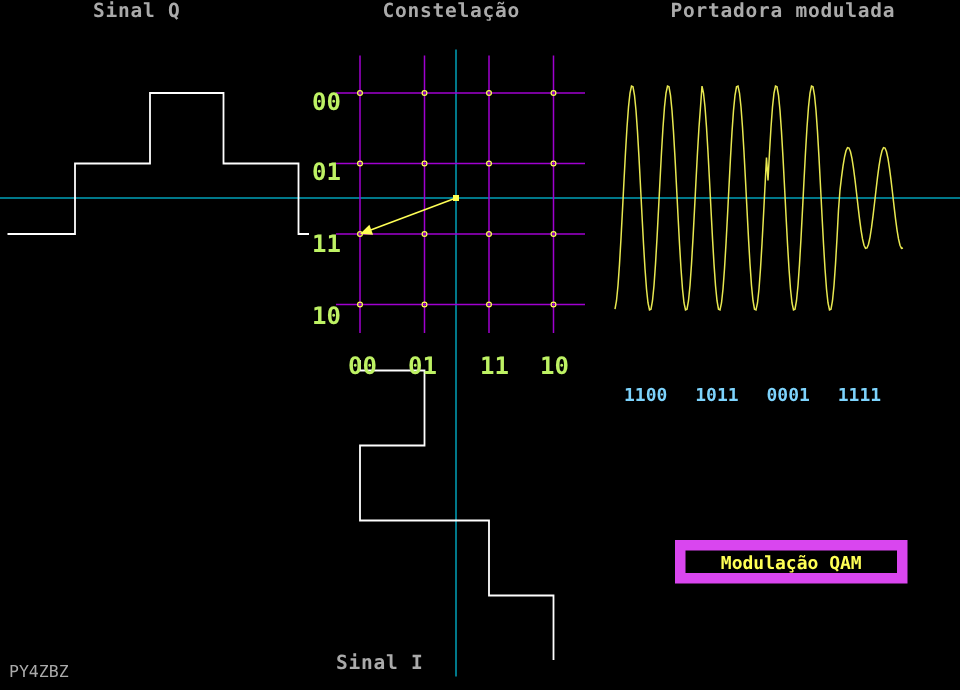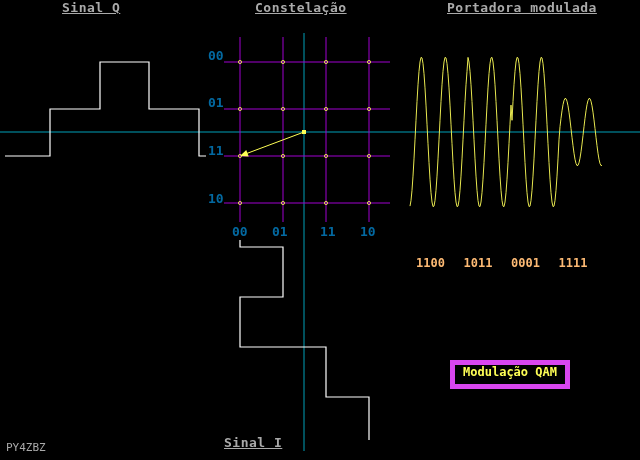--- a/index.html
+++ b/index.html
@@ -1,23 +1,23 @@
 <!DOCTYPE html>
 <html><head>
 <meta charset="utf-8">
 <style>
   html, body { margin: 0; padding: 0; background: #000; }
   body { width: 640px; height: 460px; position: relative; overflow: hidden;
          font-family: "DejaVu Sans Mono", "Liberation Mono", monospace; }
-  .title { position: absolute; color: #aaaaaa; font-size: 13px; font-weight: bold; letter-spacing: 0.5px; white-space: nowrap; text-decoration: underline; }
-  .glabel { position: absolute; color: #0369a1; font-size: 13px; font-weight: bold; white-space: nowrap; }
-  .symbols { position: absolute; left: 416px; top: 256px; color: #fdba74; font-size: 12px; font-weight: bold; white-space: nowrap; }
+  .title { position: absolute; color: #aaaaaa; font-size: 13px; font-weight: bold; letter-spacing: 0.5px; white-space: nowrap; }
+  .glabel { position: absolute; color: #bef264; font-size: 16px; font-weight: bold; white-space: nowrap; margin-top: 10px; }
+  .symbols { position: absolute; left: 416px; top: 256px; color: #7dd3fc; font-size: 12px; font-weight: bold; white-space: nowrap; }
   .symbols span { display: inline-block; width: 47.5px; }
-  .badge { position: absolute; left: 450px; top: 360px; width: 120px; height: 29px; border: 5px solid #d946ef;
-           color: #ffff55; font-size: 12px; font-weight: bold; display: flex; align-items: flex-start; justify-content: center; box-sizing: border-box; }
+  .badge { position: absolute; left: 450px; top: 360px; width: 155px; height: 29px; border: 7px solid #d946ef;
+           color: #ffff55; font-size: 12px; font-weight: bold; display: flex; align-items: flex-end; justify-content: center; box-sizing: border-box; }
   .credit { position: absolute; left: 6px; top: 441px; color: #aaaaaa; font-size: 11px; font-weight: normal; }
   svg#scope { position: absolute; left: 0; top: 0; }
 </style>
 </head>
 <body>
 
 <svg id="scope" width="640" height="460" viewBox="0 0 640 460">
 
   <line x1="0" y1="132" x2="640" y2="132" stroke="#00a0b8" stroke-width="1"></line>
   <line x1="304" y1="33" x2="304" y2="451" stroke="#00a0b8" stroke-width="1"></line>

